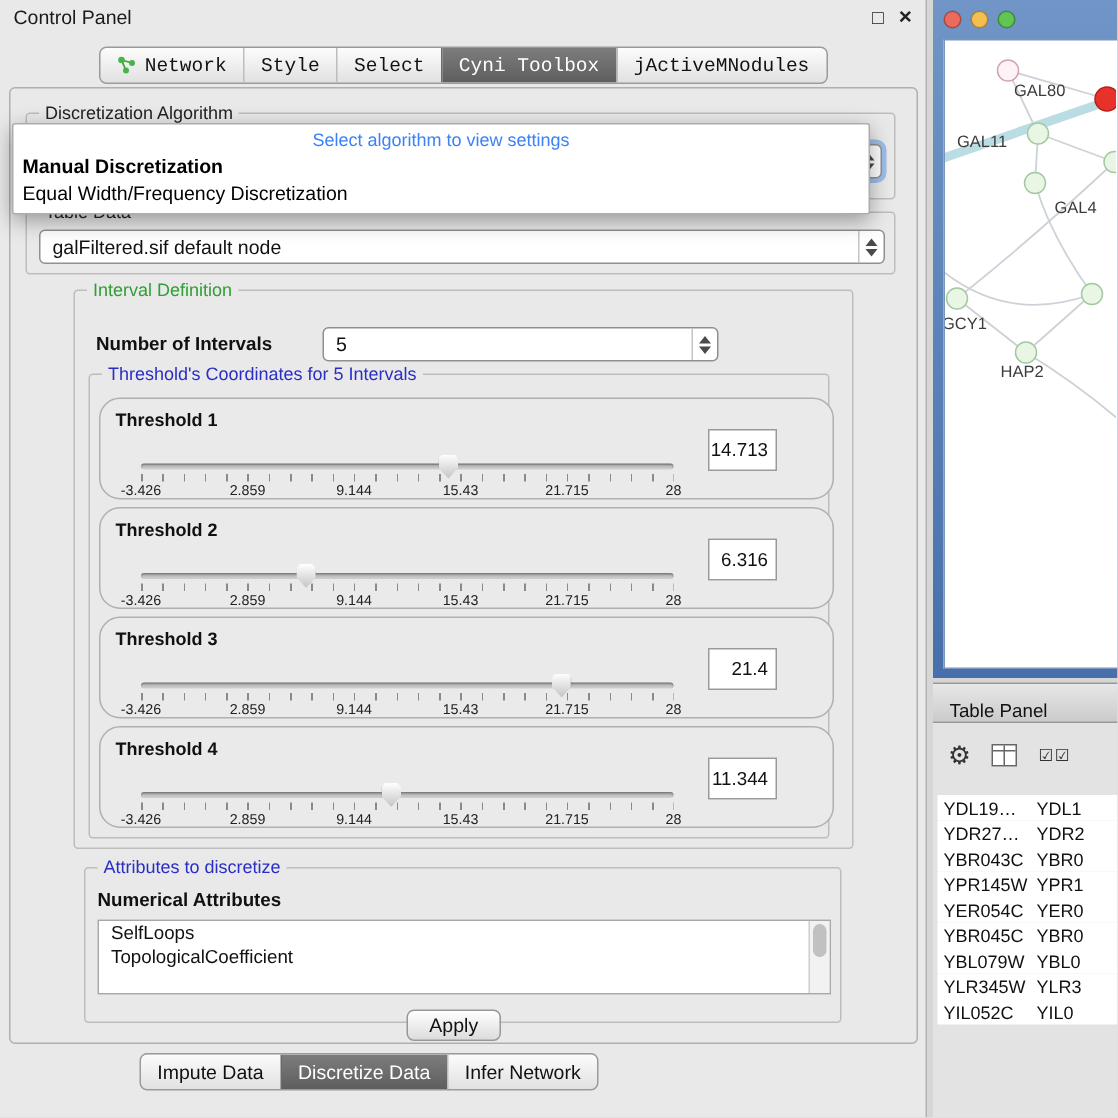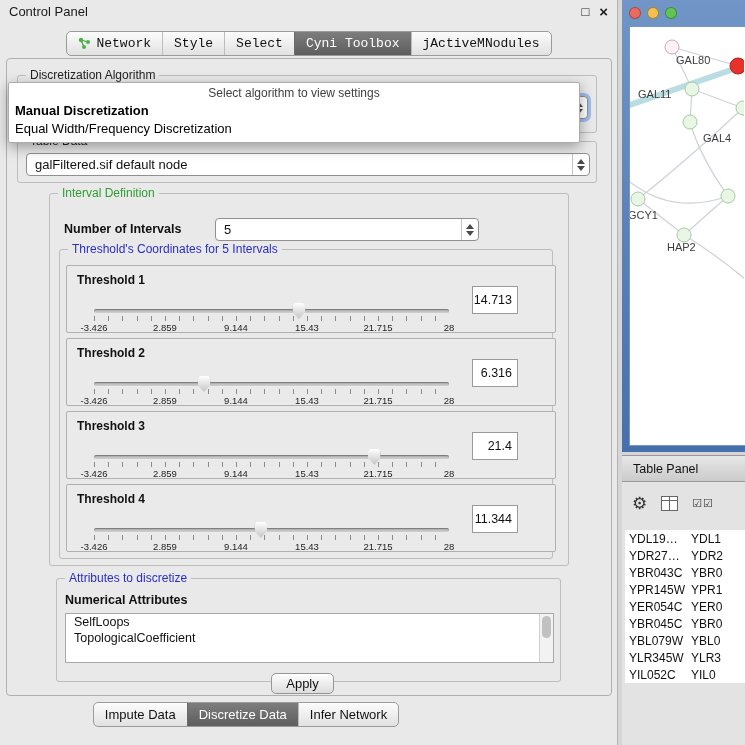--- a/index.html
+++ b/index.html
@@ -27,26 +27,26 @@
   .grp-legend.blue{color:#2a2ec4;}
 
   .combo{position:absolute;background:#fff;border:1px solid #909090;border-radius:4px;font-size:13px;display:flex;align-items:center;height:23px;}
   .combo .txt{padding-left:8px;flex:1;white-space:nowrap;overflow:hidden;}
   .combo .stepper{width:17px;align-self:stretch;border-left:1px solid #c4c4c4;display:flex;flex-direction:column;align-items:center;justify-content:center;gap:2px;}
   .tri-up{width:0;height:0;border-left:4px solid transparent;border-right:4px solid transparent;border-bottom:5px solid #4a4a4a;}
   .tri-down{width:0;height:0;border-left:4px solid transparent;border-right:4px solid transparent;border-top:5px solid #4a4a4a;}
   .focused{box-shadow:0 0 0 3px rgba(110,160,235,.6);}
 
   .popup{position:absolute;left:8px;top:82px;width:572px;background:#fff;border:1px solid #adadad;border-radius:2px;box-shadow:0 4px 14px rgba(0,0,0,.35);z-index:60;padding-bottom:4px;}
-  .popup-hint{text-align:center;color:#404040;font-size:12px;padding:3px 0 2px;}
+  .popup-hint{text-align:center;color:#3b82f6;font-size:12px;padding:3px 0 2px;}
   .pop-item{font-size:13px;padding:1px 6px;color:#000;line-height:16px;}
   .pop-item.bold{font-weight:bold;}
 
   
-  .tpanel{position:absolute;left:6px;width:490px;height:68px;border:1px solid #b0b0b0;background:#eaeaea;border-radius:2px;}
+  .tpanel{position:absolute;left:6px;width:490px;height:68px;border:1px solid #b0b0b0;background:#eaeaea;border-radius:14px;}
   .tlabel{position:absolute;left:10px;top:7px;font-size:12px;font-weight:bold;color:#111;}
   .slider{position:absolute;left:27px;top:36px;width:355px;height:18px;}
   .track{position:absolute;left:0;right:0;top:7px;height:4px;background:linear-gradient(#a9a9a9,#d2d2d2);border-radius:2px;box-shadow:inset 0 1px 1px rgba(0,0,0,.3);}
   .thumb{position:absolute;top:1px;width:13px;height:16px;transform:translateX(-50%);background:linear-gradient(#ffffff,#c4c4c4);clip-path:polygon(18% 0,82% 0,100% 18%,100% 55%,50% 100%,0 55%,0 18%);filter:drop-shadow(0 1px 1px rgba(0,0,0,.45));}
   .ticks{position:absolute;left:27px;top:50px;width:355px;height:5px;background:repeating-linear-gradient(90deg,#8a8a8a 0 1px,transparent 1px 14.2px);}
   .tick-labels{position:absolute;left:27px;top:56px;width:355px;height:11px;font-size:9.5px;color:#222;}
   .tick-labels span{position:absolute;transform:translateX(-50%);white-space:nowrap;}
   .valbox{position:absolute;left:405px;top:20px;width:46px;height:28px;background:#fff;border:1px solid #9a9a9a;font-size:12.5px;display:flex;align-items:center;justify-content:flex-end;padding-right:5px;}
 
   
@@ -60,21 +60,21 @@
   .bottom-tabs-row{position:absolute;top:702px;left:0;width:492px;display:flex;justify-content:center;}
 
   
   .net-window{position:absolute;left:622px;top:0;width:123px;height:452px;background:linear-gradient(#7095c6,#476fab);}
   .traffic{position:absolute;top:7px;left:7px;display:flex;gap:6px;}
   .light{width:12px;height:12px;border-radius:50%;border:1px solid rgba(0,0,0,.3);}
   .canvas{position:absolute;left:7px;top:26px;width:116px;height:420px;background:#fff;border:1px solid #7a95bb;border-right:none;}
   .canvas svg{display:block;}
   .canvas text{font-family:"Liberation Sans",sans-serif;font-size:11px;fill:#3c3c3c;}
 
-  .table-bar{position:absolute;left:622px;top:455px;width:123px;height:27px;background:linear-gradient(#e7e7e7,#cbcbcb);border-top:1px solid #999;border-bottom:1px solid #999;font-size:12.5px;display:flex;align-items:center;padding-left:11px;color:#111;}
+  .table-bar{position:absolute;left:622px;top:455px;width:123px;height:27px;background:linear-gradient(#e7e7e7,#cbcbcb);border-top:1px solid #999;border-bottom:1px solid #999;font-size:12.5px;display:flex;align-items:flex-end;padding-left:11px;color:#111;}
 
   .table-area{position:absolute;left:622px;top:482px;width:123px;height:263px;background:#e3e3e3;}
   .ttoolbar{position:absolute;top:10px;left:10px;display:flex;gap:14px;align-items:center;height:22px;}
   .gear{font-size:17px;color:#333;line-height:1;}
   .colicon{width:17px;height:15px;background:#fff;border:1px solid #666;position:relative;}
   .colicon:before{content:"";position:absolute;left:7px;top:0;bottom:0;width:1px;background:#666;}
   .colicon:after{content:"";position:absolute;left:0;right:0;top:3px;height:1px;background:#666;}
   .checks{font-size:11px;color:#333;letter-spacing:1px;white-space:nowrap;}
 
   .dtable{position:absolute;left:3px;top:48px;width:120px;}

